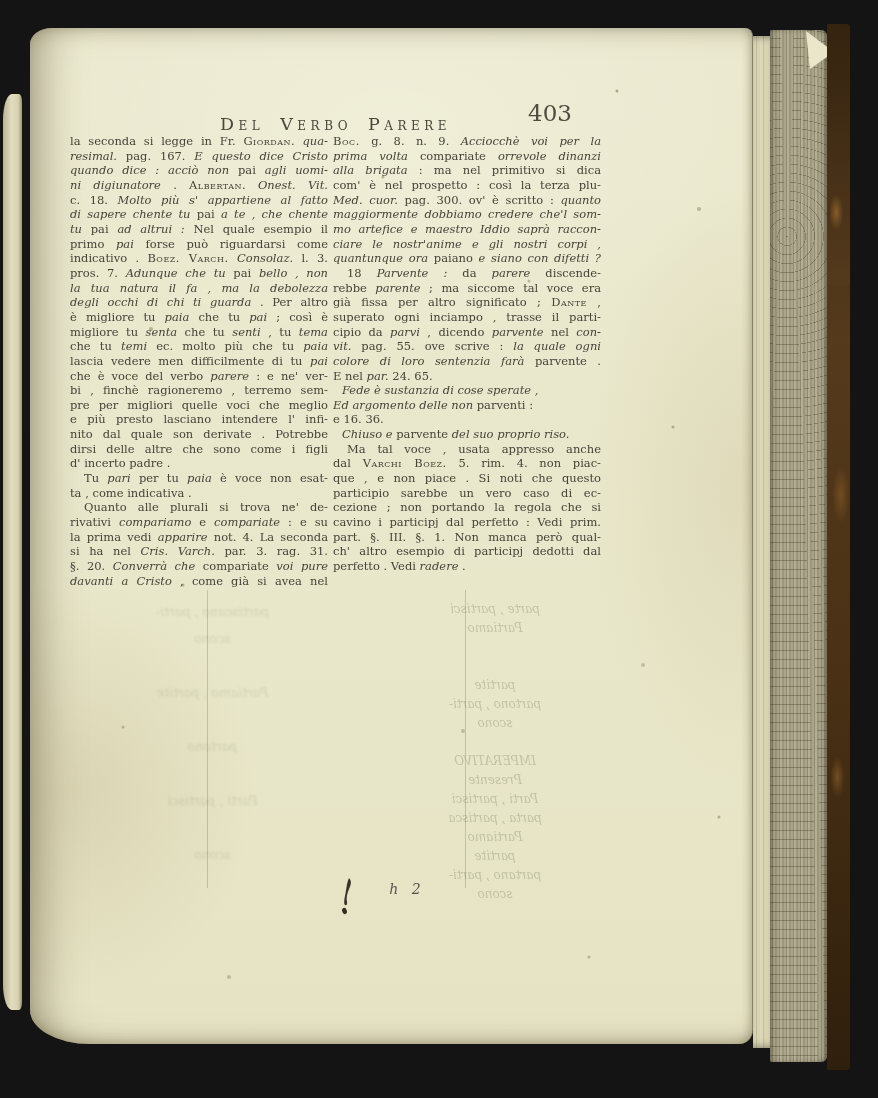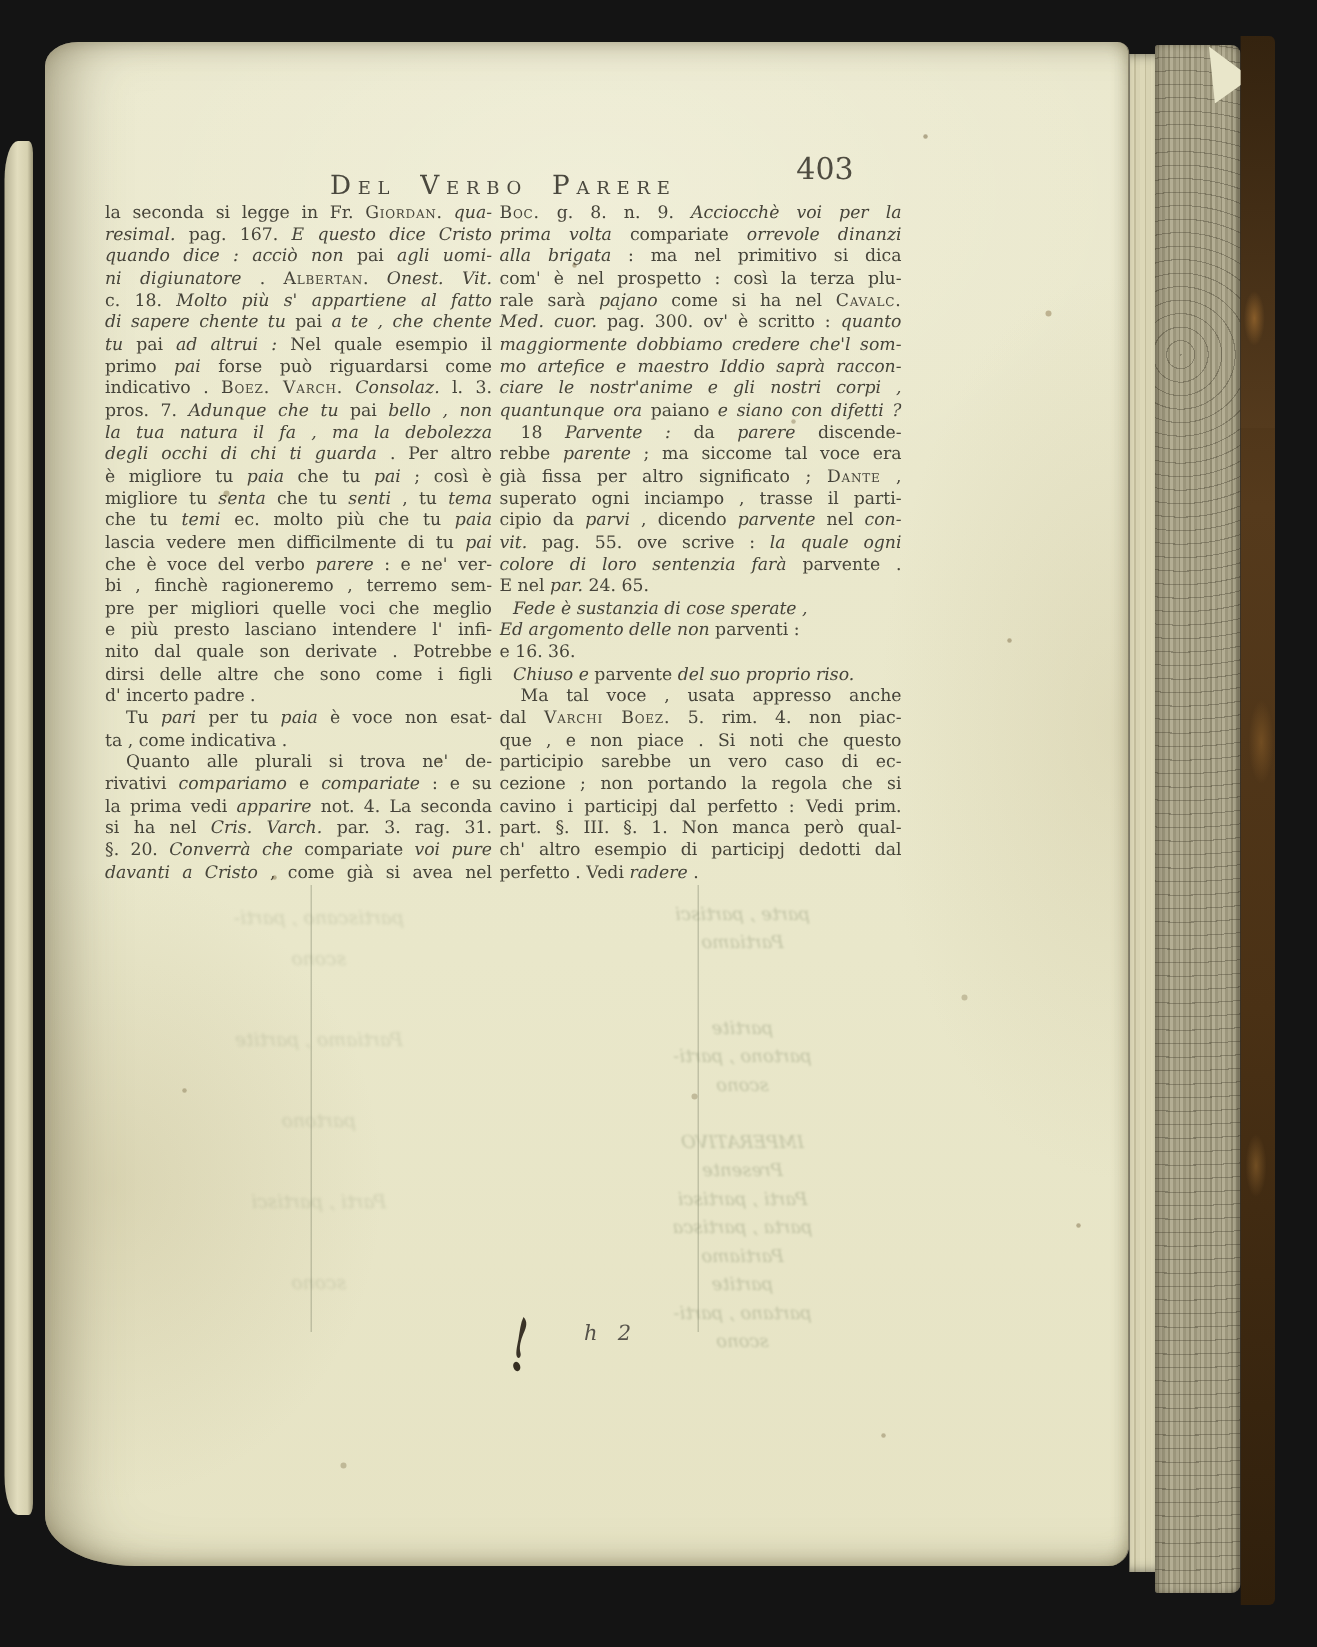--- a/index.html
+++ b/index.html
@@ -48,21 +48,21 @@
       radial-gradient(ellipse 10px 30px at 45% 72%, rgba(150,105,48,.55), transparent 70%),
       linear-gradient(180deg,#34230f 0%,#543a1d 25%,#49311500 0),
       linear-gradient(180deg,#3a2812,#553a1c 30%,#4a3115 62%,#2f1f0c 100%);
     border-radius:0 4px 4px 0;}
 
   
   .running-header{position:absolute;left:40px;top:86px;width:531px;text-align:center;
     color:#4a483e;white-space:nowrap;}
   .hw{font-variant:small-caps;font-size:17.5px;letter-spacing:4.5px;margin:0 8px;}
   .page-number{position:absolute;left:480px;top:72px;width:80px;text-align:center;
-    font-size:20px;color:#4f4c41;}
+    font-size:23px;color:#4f4c41;}
 
   .col{position:absolute;top:106px;color:var(--ink);}
   .col-left{left:40px;width:258px;}
   .col-right{left:303px;width:268px;}
   .line{font-size:11.5px;line-height:14.66px;height:14.66px;overflow:hidden;
     text-align:justify;text-align-last:justify;white-space:normal;}
   .line.noj{text-align-last:auto;}
   .line.ind{text-indent:14px;}
   .line.verse{padding-left:9px;}
   .i{font-style:italic;}
@@ -172,21 +172,20 @@
         <div class="line"><span class="r">la prima vedi </span><span class="i">apparire</span><span class="r"> not. 4. La seconda</span></div>
         <div class="line"><span class="r">si ha nel </span><span class="i">Cris. Varch.</span><span class="r"> par. 3. rag. 31.</span></div>
         <div class="line"><span class="r">§. 20. </span><span class="i">Converrà che</span><span class="r"> compariate </span><span class="i">voi pure</span></div>
         <div class="line"><span class="i">davanti a Cristo</span><span class="r"> , come già si avea nel</span></div>
       </div>
     <div class="col col-right">
         <div class="line"><span class="sc">Boc.</span><span class="r"> g. 8. n. 9. </span><span class="i">Acciocchè voi per la</span></div>
         <div class="line"><span class="i">prima volta</span><span class="r"> compariate </span><span class="i">orrevole dinanzi</span></div>
         <div class="line"><span class="i">alla brigata</span><span class="r"> : ma nel primitivo si dica</span></div>
         <div class="line"><span class="r">com' è nel prospetto : così la terza plu-</span></div>
-        <div class="line"><span class="r">rale sarà </span><span class="i">pajano</span><span class="r"> come si ha nel </span><span class="sc">Cavalc.</span></div>
         <div class="line"><span class="i">Med. cuor.</span><span class="r"> pag. 300. ov' è scritto : </span><span class="i">quanto</span></div>
         <div class="line"><span class="i">maggiormente dobbiamo credere che'l som-</span></div>
         <div class="line"><span class="i">mo artefice e maestro Iddio saprà raccon-</span></div>
         <div class="line"><span class="i">ciare le nostr'anime e gli nostri corpi ,</span></div>
         <div class="line"><span class="i">quantunque ora</span><span class="r"> paiano </span><span class="i">e siano con difetti ?</span></div>
         <div class="line ind"><span class="r">18 </span><span class="i">Parvente :</span><span class="r"> da </span><span class="i">parere</span><span class="r"> discende-</span></div>
         <div class="line"><span class="r">rebbe </span><span class="i">parente</span><span class="r"> ; ma siccome tal voce era</span></div>
         <div class="line"><span class="r">già fissa per altro significato ; </span><span class="sc">Dante</span><span class="r"> ,</span></div>
         <div class="line"><span class="r">superato ogni inciampo , trasse il parti-</span></div>
         <div class="line"><span class="r">cipio da </span><span class="i">parvi</span><span class="r"> , dicendo </span><span class="i">parvente</span><span class="r"> nel </span><span class="i">con-</span></div>

